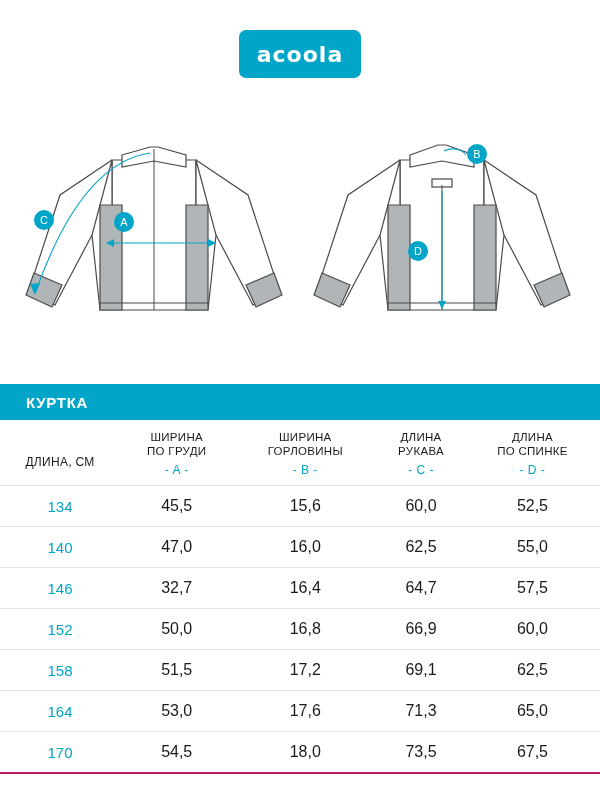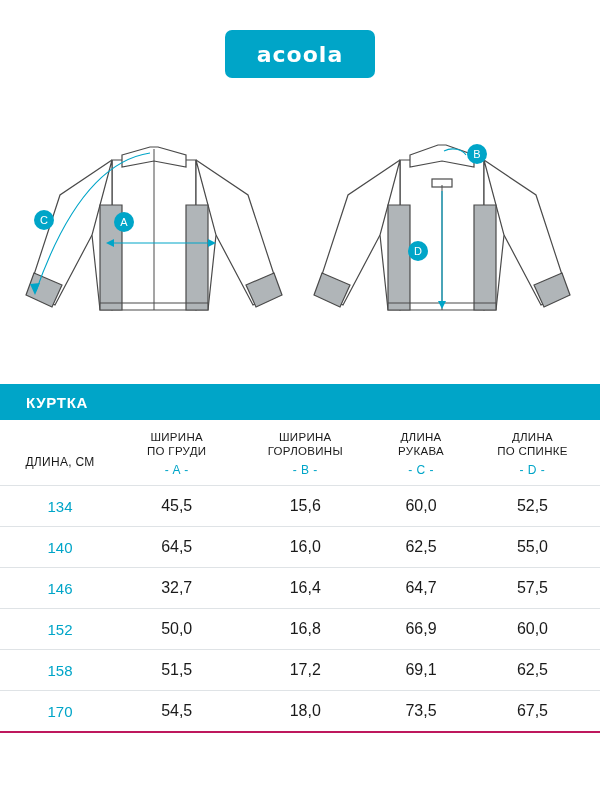--- a/index.html
+++ b/index.html
@@ -24,21 +24,21 @@
   
   .logo-wrap {
     position: absolute;
     top: 30px;
     left: 0;
     width: 600px;
     display: flex;
     justify-content: center;
   }
   .logo-box {
-    width: 150px;
+    width: 122px;
     height: 48px;
     background: #00a5c8;
     border-radius: 7px;
     display: flex;
     align-items: center;
     justify-content: center;
   }
   .logo-text {
     color: #ffffff;
     font-size: 22px;
@@ -235,21 +235,21 @@
     <tbody>
       <tr>
         <td class="h">134</td>
         <td>45,5</td>
         <td>15,6</td>
         <td>60,0</td>
         <td>52,5</td>
       </tr>
       <tr>
         <td class="h">140</td>
-        <td>64,5</td>
+        <td>47,0</td>
         <td>16,0</td>
         <td>62,5</td>
         <td>55,0</td>
       </tr>
       <tr>
         <td class="h">146</td>
         <td>32,7</td>
         <td>16,4</td>
         <td>64,7</td>
         <td>57,5</td>
@@ -262,20 +262,27 @@
         <td>60,0</td>
       </tr>
       <tr>
         <td class="h">158</td>
         <td>51,5</td>
         <td>17,2</td>
         <td>69,1</td>
         <td>62,5</td>
       </tr>
       <tr>
+        <td class="h">164</td>
+        <td>53,0</td>
+        <td>17,6</td>
+        <td>71,3</td>
+        <td>65,0</td>
+      </tr>
+      <tr>
         <td class="h">170</td>
         <td>54,5</td>
         <td>18,0</td>
         <td>73,5</td>
         <td>67,5</td>
       </tr>
     </tbody>
   </table>
 
 </div>

